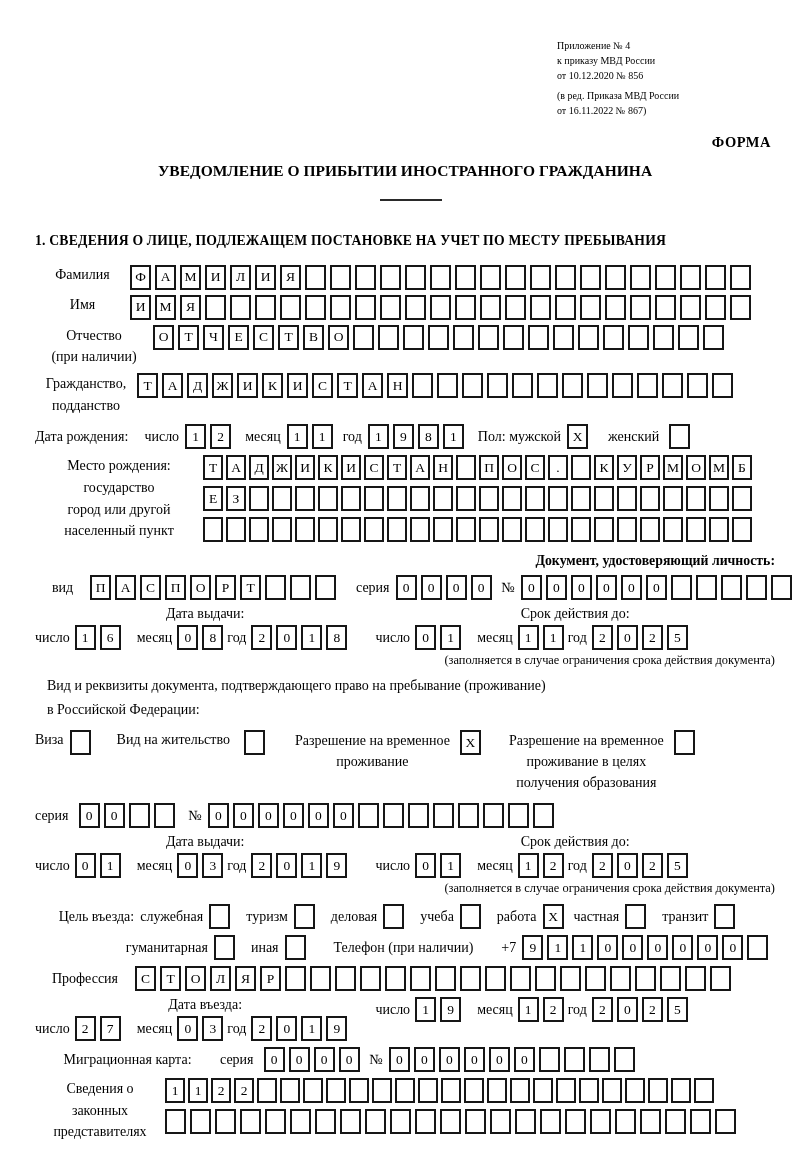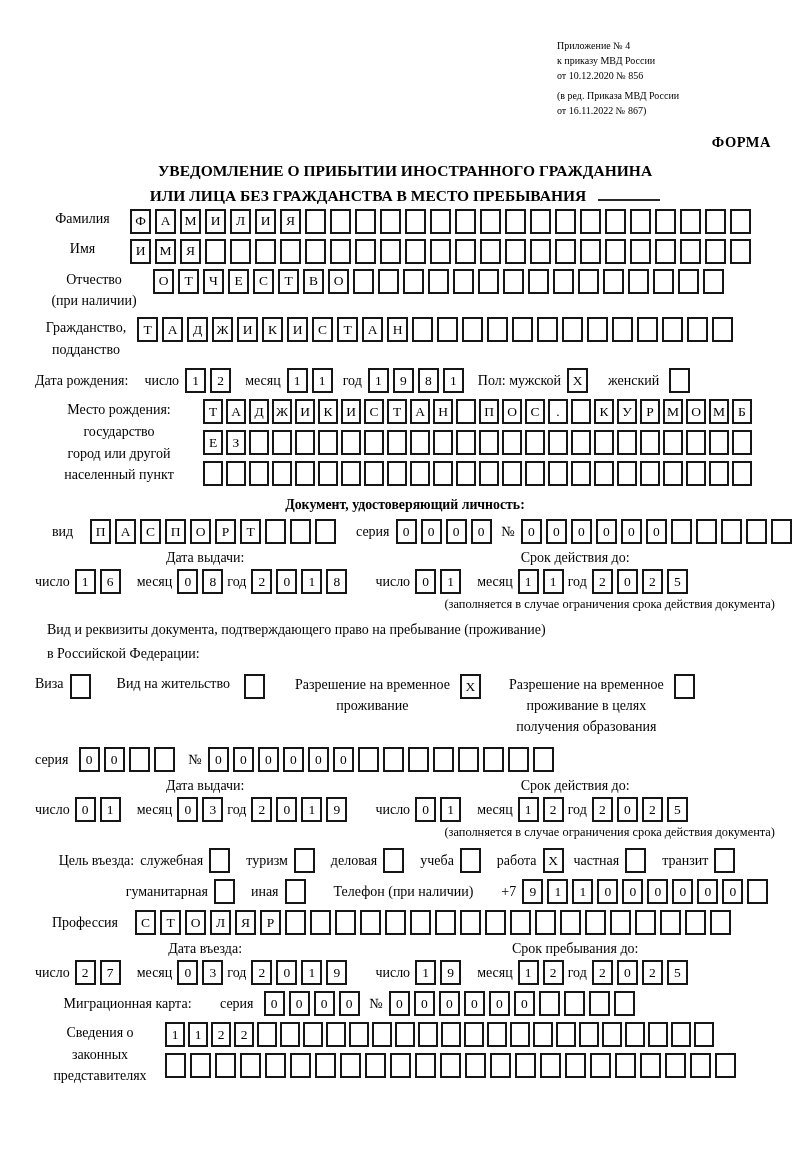--- a/index.html
+++ b/index.html
@@ -52,44 +52,45 @@
   .opt-row { display:flex; align-items:center; flex-wrap:nowrap; margin-bottom:6px;justify-content:center; }
   .opt-row .lbl { margin-right:6px; }
   .opt-row .cells { margin-right:12px; }
 
   .perm-row { display:flex; align-items:flex-start; margin:8px 0 10px 0; }
   .perm-group { display:flex; align-items:flex-start; }
   .perm-text { font-size:14px; line-height:1.5; text-align:center; }
   .perm-text span { display:block; }
   .para { font-size:14px; line-height:1.7; margin:6px 0 2px 0; }
   .para span { display:block;margin-left:12px; }
-  .center-bold { text-align:center; font-weight:bold; font-size:13.8px; margin:4px 0 6px 0; }
+  .center-bold { text-align:right; font-weight:bold; font-size:13.8px; margin:4px 0 6px 0; }
   .mr6 { margin-right:6px; } .mr10 { margin-right:10px; } .mr16 { margin-right:16px; }
 </style>
 </head>
 <body>
 
 <div class="page">
 
   <div class="appendix">
     <div>Приложение № 4</div>
     <div>к приказу МВД России</div>
     <div>от 10.12.2020 № 856</div>
     <div class="ap-gap"></div>
     <div>(в ред. Приказа МВД России</div>
     <div>от 16.11.2022 № 867)</div>
   </div>
 
   <div class="forma">ФОРМА</div>
 
   <div class="title">
     <span>УВЕДОМЛЕНИЕ О ПРИБЫТИИ ИНОСТРАННОГО ГРАЖДАНИНА</span><br>
-    <span>ИЛИ ЛИЦА БЕЗ ГРАЖДАНСТВА В МЕСТО ПРЕБЫВАНИЯ</span><span class="blank-line"></span>
-  </div>
-
+    <span class="blank-line"></span>
+  </div>
+
+  <div class="section-title">1. СВЕДЕНИЯ О ЛИЦЕ, ПОДЛЕЖАЩЕМ ПОСТАНОВКЕ НА УЧЕТ ПО МЕСТУ ПРЕБЫВАНИЯ</div>
 
   <div class="frow">
     <span class="lbl w95">Фамилия</span>
     <span class="cells">
         <span class="cell">Ф</span>
         <span class="cell">А</span>
         <span class="cell">М</span>
         <span class="cell">И</span>
         <span class="cell">Л</span>
         <span class="cell">И</span>
@@ -639,21 +640,20 @@
         <span class="lbl">год</span>
         <span class="cells">
             <span class="cell">2</span>
             <span class="cell">0</span>
             <span class="cell">1</span>
             <span class="cell">9</span>
           </span>
       </div>
     </div>
     <div class="date-col-right">
-      <div class="date-title">Срок пребывания до:</div>
       <div class="date-row">
         <span class="lbl">число</span>
         <span class="cells">
             <span class="cell">1</span>
             <span class="cell">9</span>
           </span>
         <span class="gap"></span>
         <span class="lbl">месяц</span>
         <span class="cells">
             <span class="cell">1</span>

